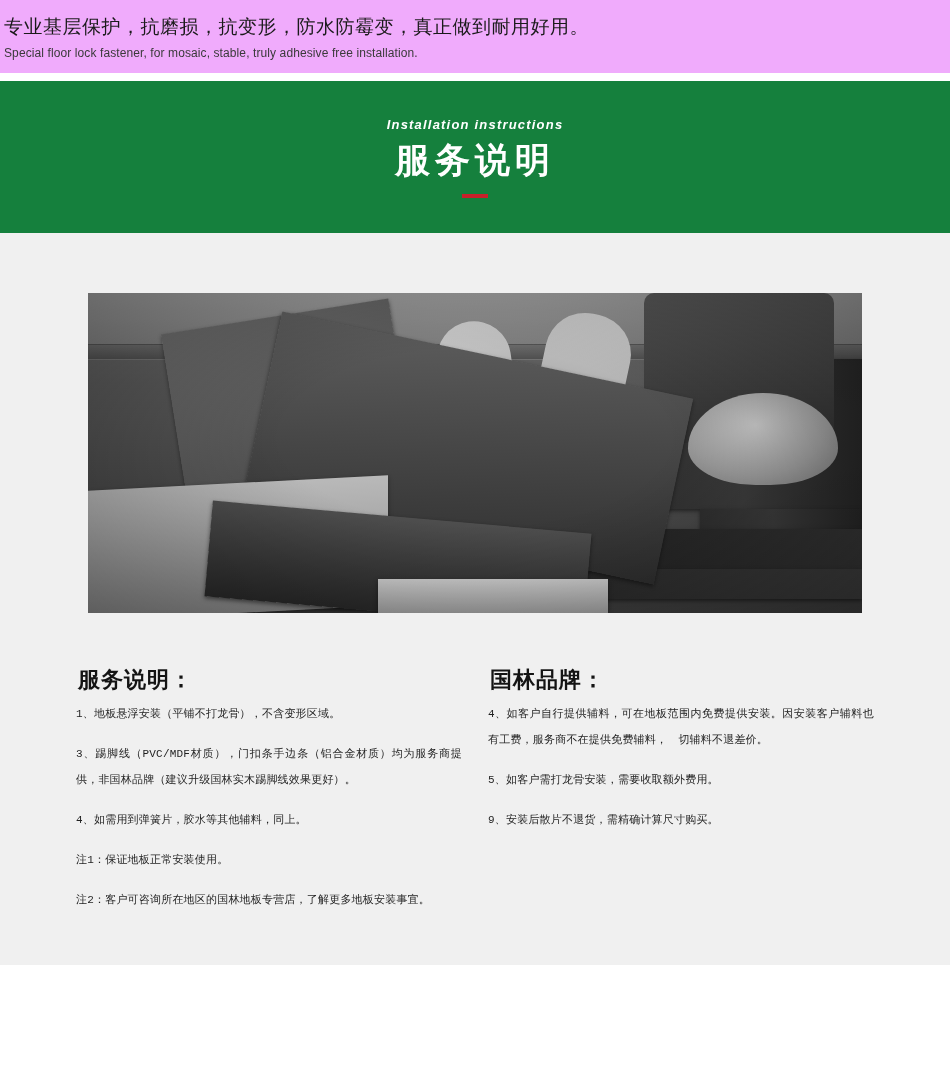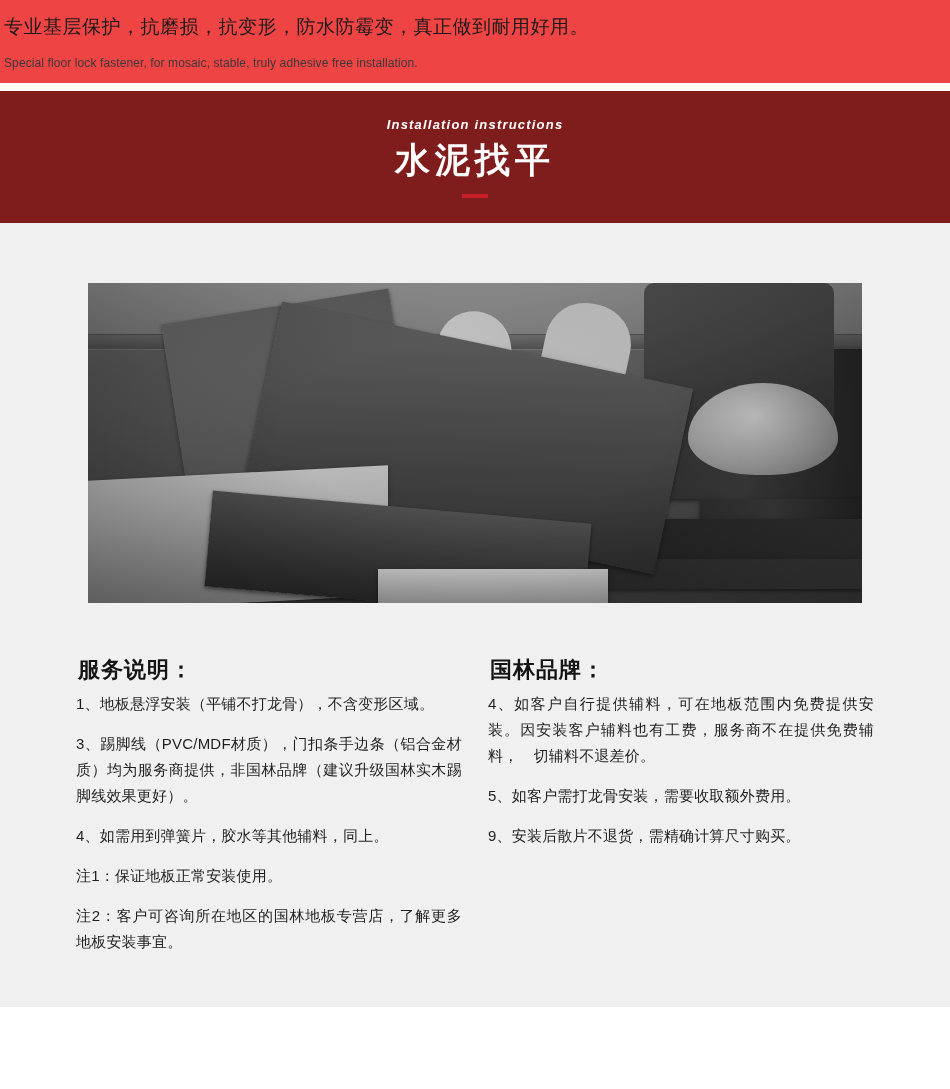--- a/index.html
+++ b/index.html
@@ -15,43 +15,43 @@
     -webkit-font-smoothing: antialiased;
   }
   .page {
     position: relative;
     width: 950px;
   }
 
   
   .headline-block {
     padding: 14px 0 10px 4px;
-    background: #ef4444;
+    background: #f0abfc;
   }
   .headline-cn {
     font-size: 19px;
     line-height: 26px;
     color: #1a1a1a;
     letter-spacing: 0.5px;
     font-weight: 400;
   }
   .headline-en {
     font-size: 12px;
     line-height: 20px;
     color: #3a3a3a;
-    margin-top: 13px;
+    margin-top: 3px;
     letter-spacing: 0.1px;
   }
 
   
   .banner {
     position: relative;
     width: 950px;
-    height: 132px;
-    background: #7f1d1d;
+    height: 152px;
+    background: #15803d;
     margin-top: 8px;
     overflow: hidden;
   }
   .banner-inner {
     position: absolute;
     left: 0;
     right: 0;
     top: 0;
     bottom: 0;
     display: flex;
@@ -166,41 +166,42 @@
   }
   .col-title {
     font-size: 22px;
     font-weight: 700;
     color: #141414;
     letter-spacing: 1px;
     margin: 0 0 6px 2px;
   }
   .col p {
     margin: 0 0 14px 0;
-    font-size: 15px;
+    font-size: 11px;
     line-height: 26px;
     color: #1f1f1f;
     letter-spacing: 0.2px;
     text-align: justify;
+    font-family: Liberation Mono, monospace;
   }
 </style>
 </head>
 <body>
 
 <div class="page">
 
   <div class="headline-block">
     <div class="headline-cn">专业基层保护，抗磨损，抗变形，防水防霉变，真正做到耐用好用。</div>
     <div class="headline-en">Special floor lock fastener, for mosaic, stable, truly adhesive free installation.</div>
   </div>
 
   <div class="banner">
     <div class="banner-inner">
       <div class="banner-en">Installation instructions</div>
-      <div class="banner-cn">水泥找平</div>
+      <div class="banner-cn">服务说明</div>
       <div class="banner-rule"></div>
     </div>
   </div>
 
   <div class="body-area">
 
     <div class="photo-wrap">
       <div class="photo">
         <div class="ph-bg"></div>
 

